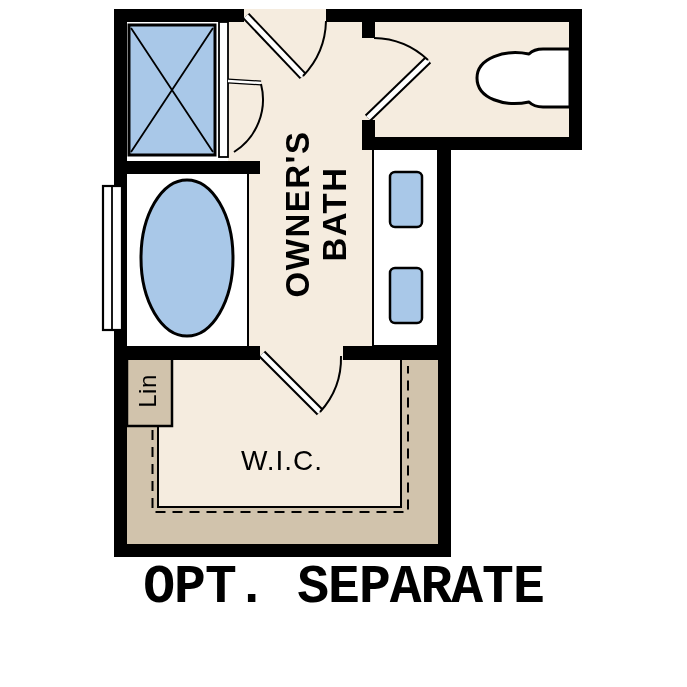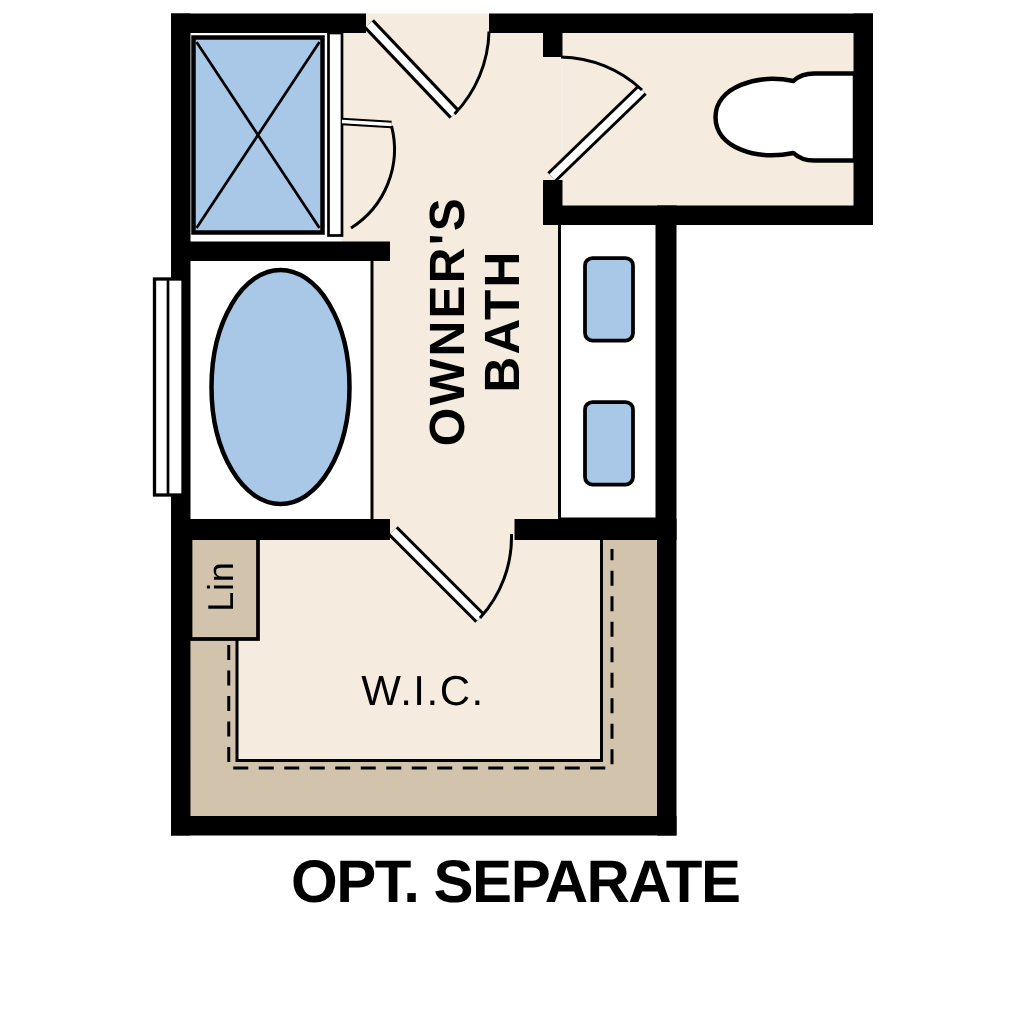--- a/index.html
+++ b/index.html
@@ -49,23 +49,24 @@
   .lin-label { left: 148px; top: 391px; font-size: 24px; letter-spacing: 0.5px; }
   .wic-label { left: 282px; top: 461px; font-size: 28px; letter-spacing: 1px; }
 
   .caption {
     position: absolute;
     left: 0; top: 562px;
     width: 100%;
     text-align: center;
     color: var(--text-black, #000);
     font-weight: bold;
-    font-size: 40px;
+    font-size: 53px;
     line-height: 53px;
     letter-spacing: -1px;
+    font-family: Liberation Mono, monospace;
   }
 </style>
 </head>
 <body>
 
 <div class="stage">
 
   <svg width="687" height="687" viewBox="0 0 687 687">
 
     <g>

